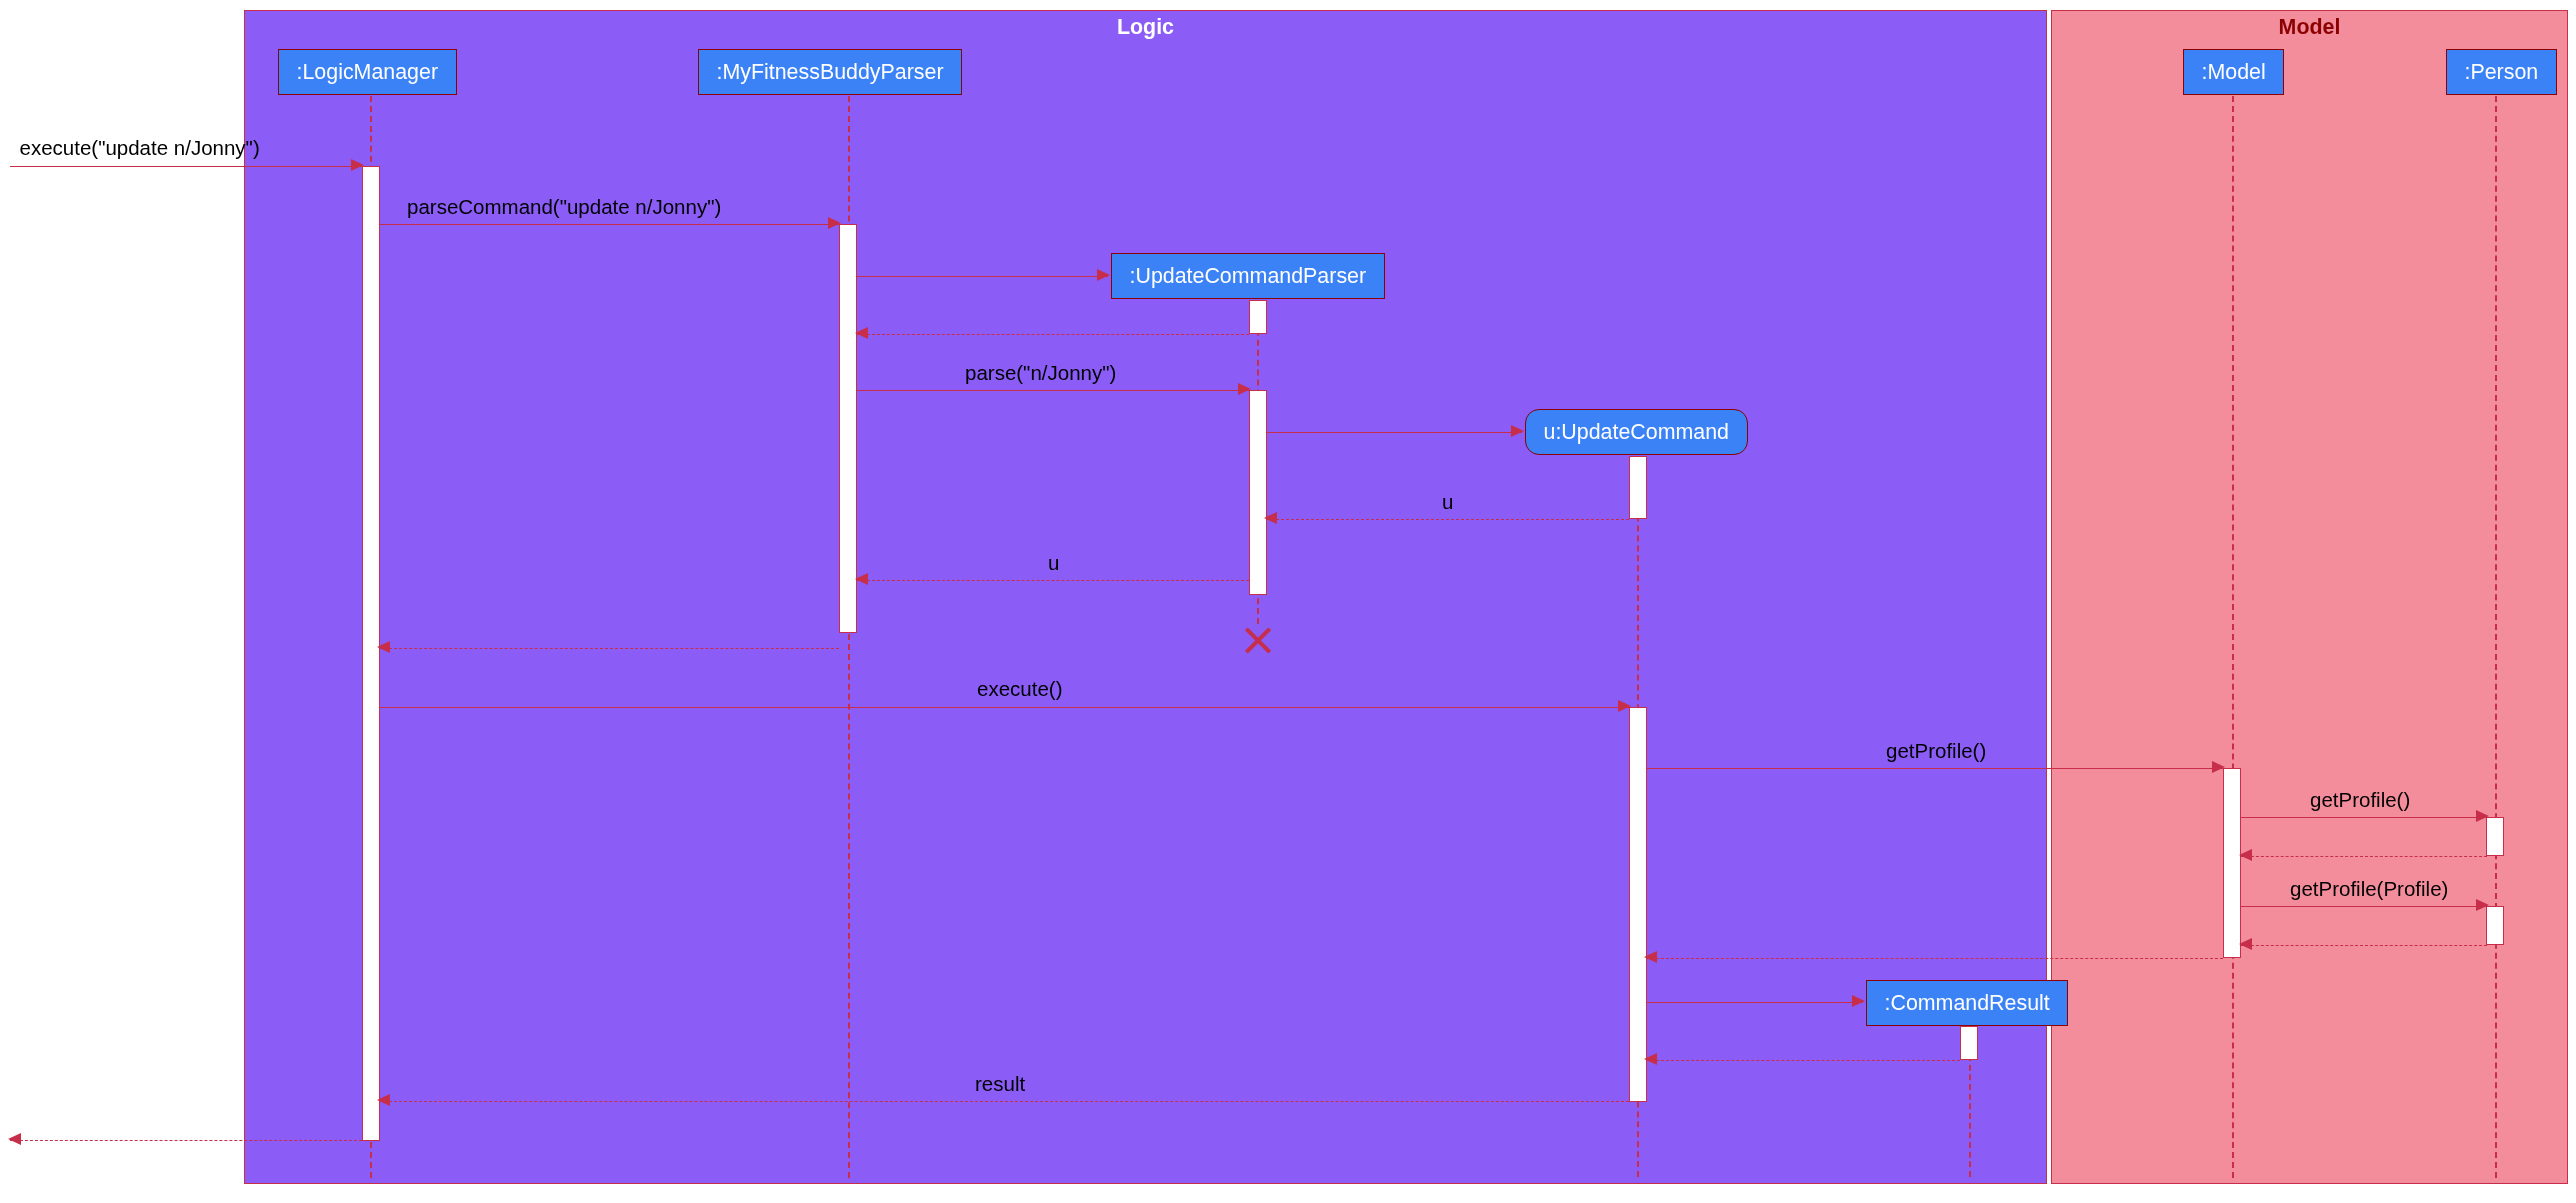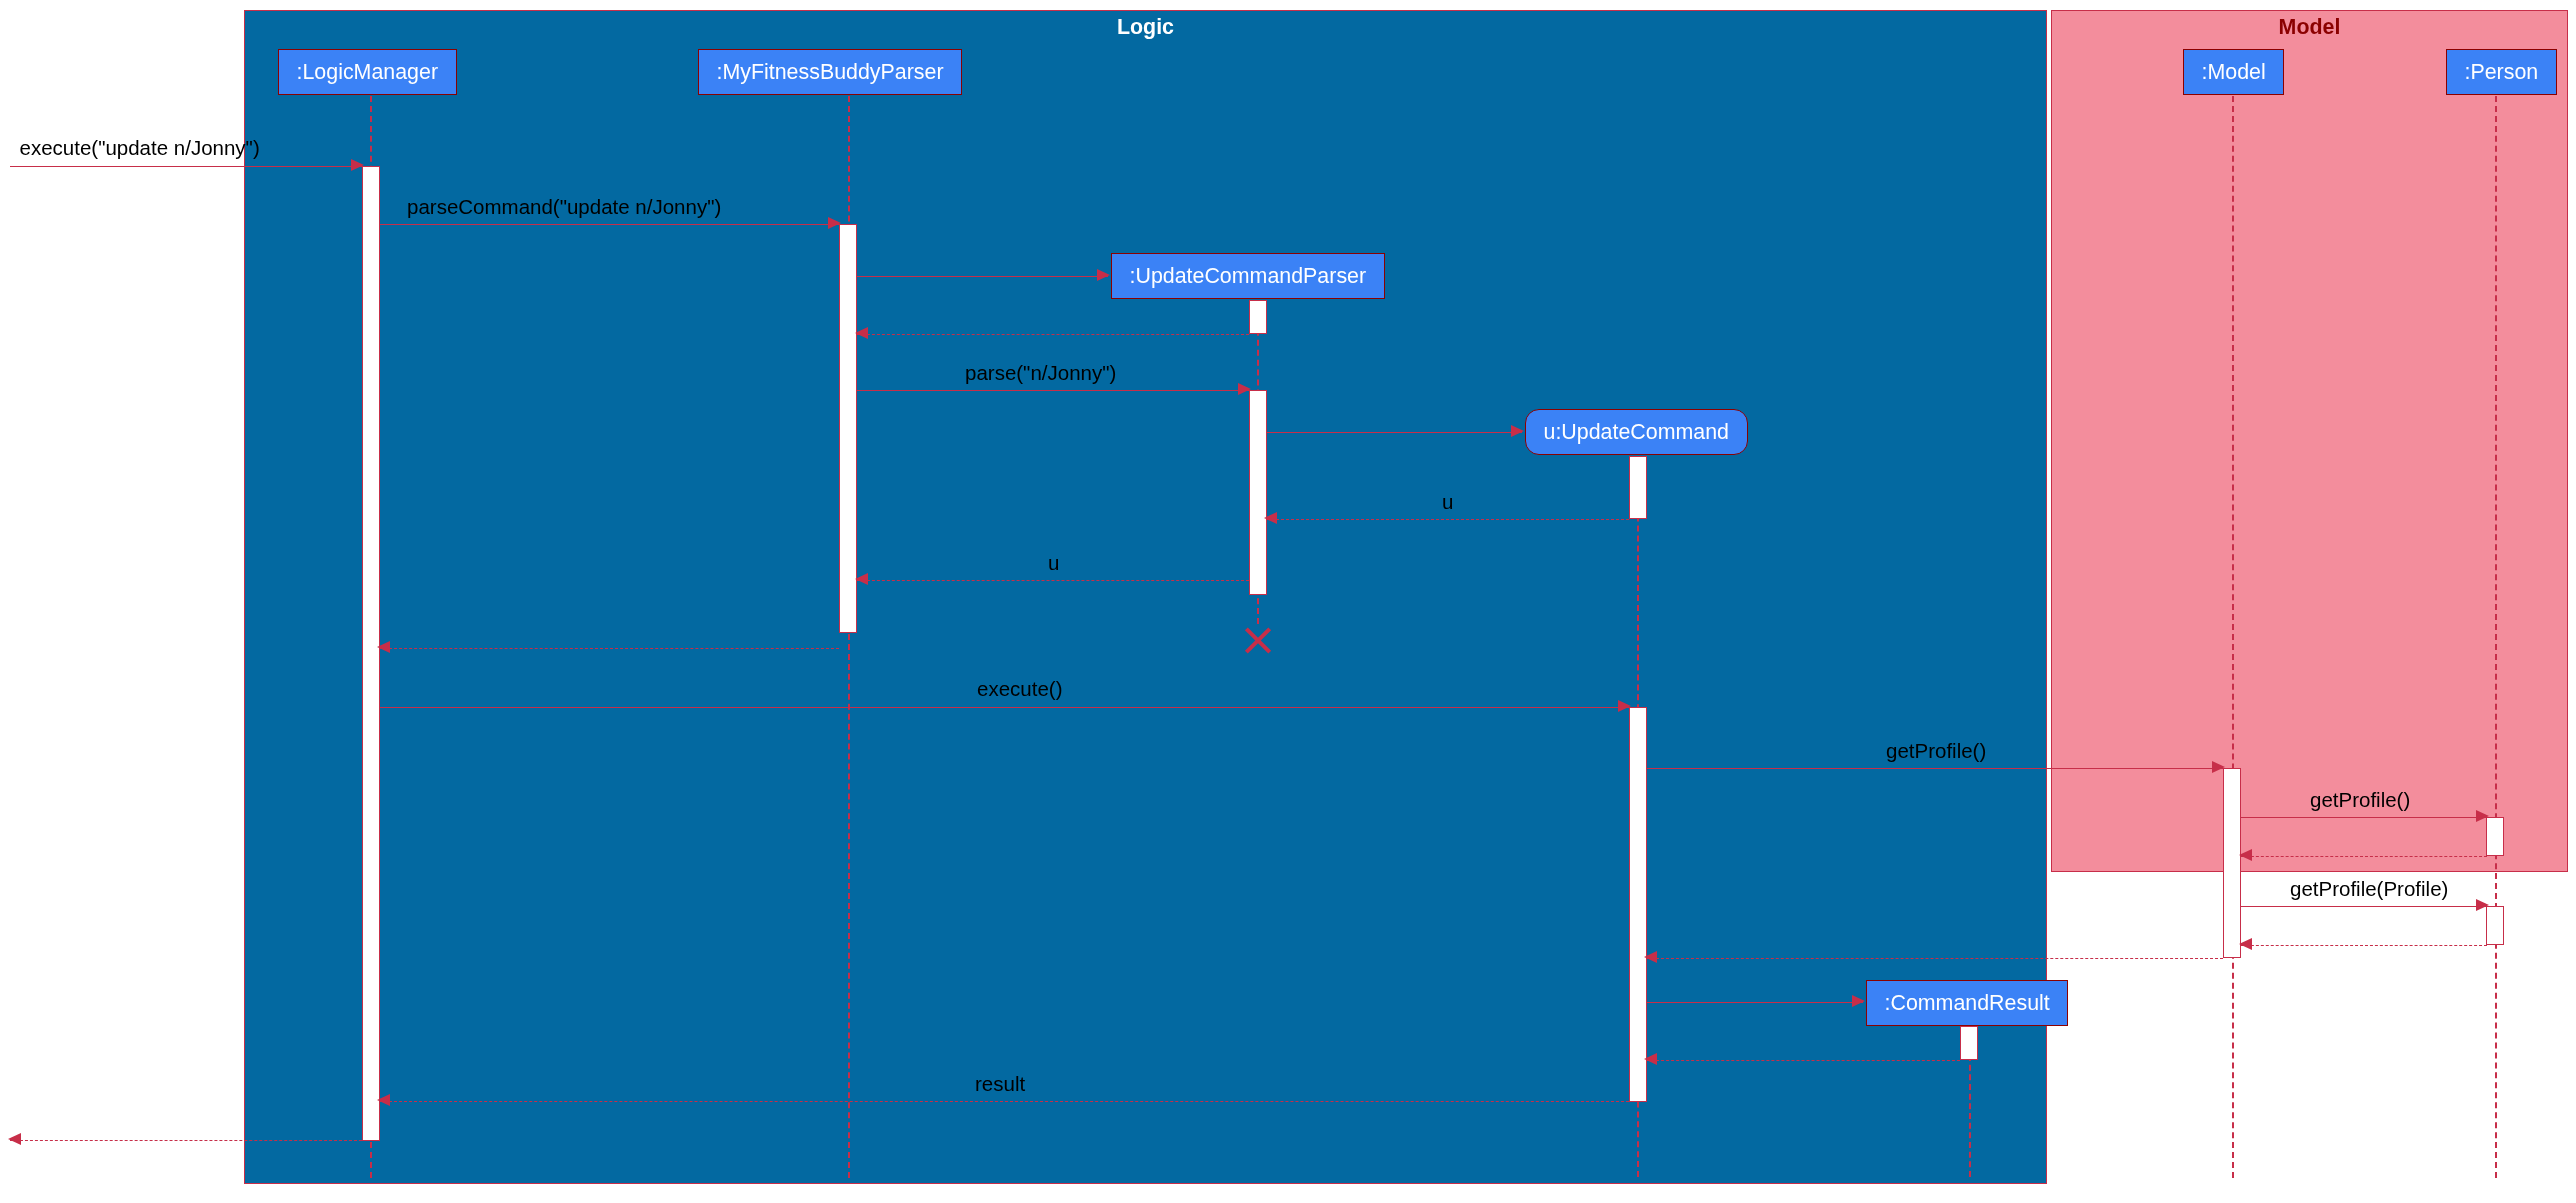--- a/index.html
+++ b/index.html
@@ -8,21 +8,21 @@
     background: #fff;
     width: 2576px;
     height: 1204px;
     position: relative;
   }
   .container-box {
     position: absolute;
     border: 1.9px solid;
   }
   .logic-box {
-    background: #0369a1;
+    background: #8b5cf6;
     border-color: #C72E49;
   }
   .model-box {
     background: #F38D9C;
     border-color: #C72E49;
   }
   .container-title {
     position: absolute;
     top: 3.9px;
     left: 50%;
@@ -97,21 +97,21 @@
   .destroy-x::before { transform: translateX(-50%) rotate(45deg); }
   .destroy-x::after  { transform: translateX(-50%) rotate(-45deg); }
 </style>
 </head>
 <body>
 
 <div class="container-box logic-box" style="left:244px; top:9.7px; width:1803px; height:1174px;">
   <div class="container-title logic-title">Logic</div>
 </div>
 
-<div class="container-box model-box" style="left:2051px; top:9.7px; width:517px; height:862px;">
+<div class="container-box model-box" style="left:2051px; top:9.7px; width:517px; height:1174px;">
   <div class="container-title model-title">Model</div>
 </div>
 
 <div class="participant" style="left:278px; top:49px;">:LogicManager</div>
 <div class="lifeline" style="left:370px; top:96px; height:1082px;"></div>
 
 <div class="participant" style="left:698px; top:49px;">:MyFitnessBuddyParser</div>
 <div class="lifeline" style="left:848px; top:96px; height:1082px;"></div>
 
 <div class="participant" style="left:1111px; top:253px;">:UpdateCommandParser</div>

